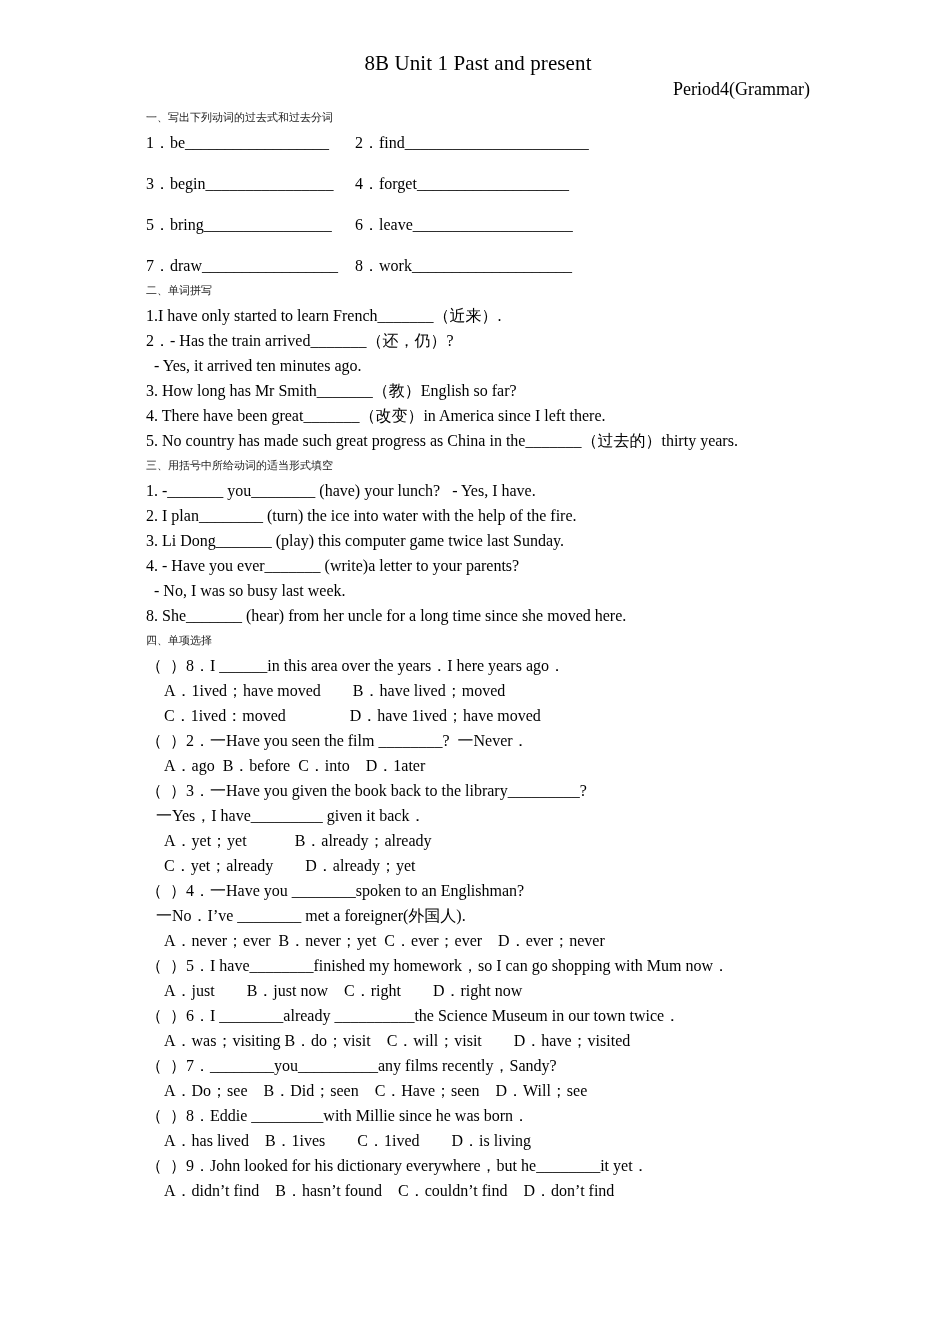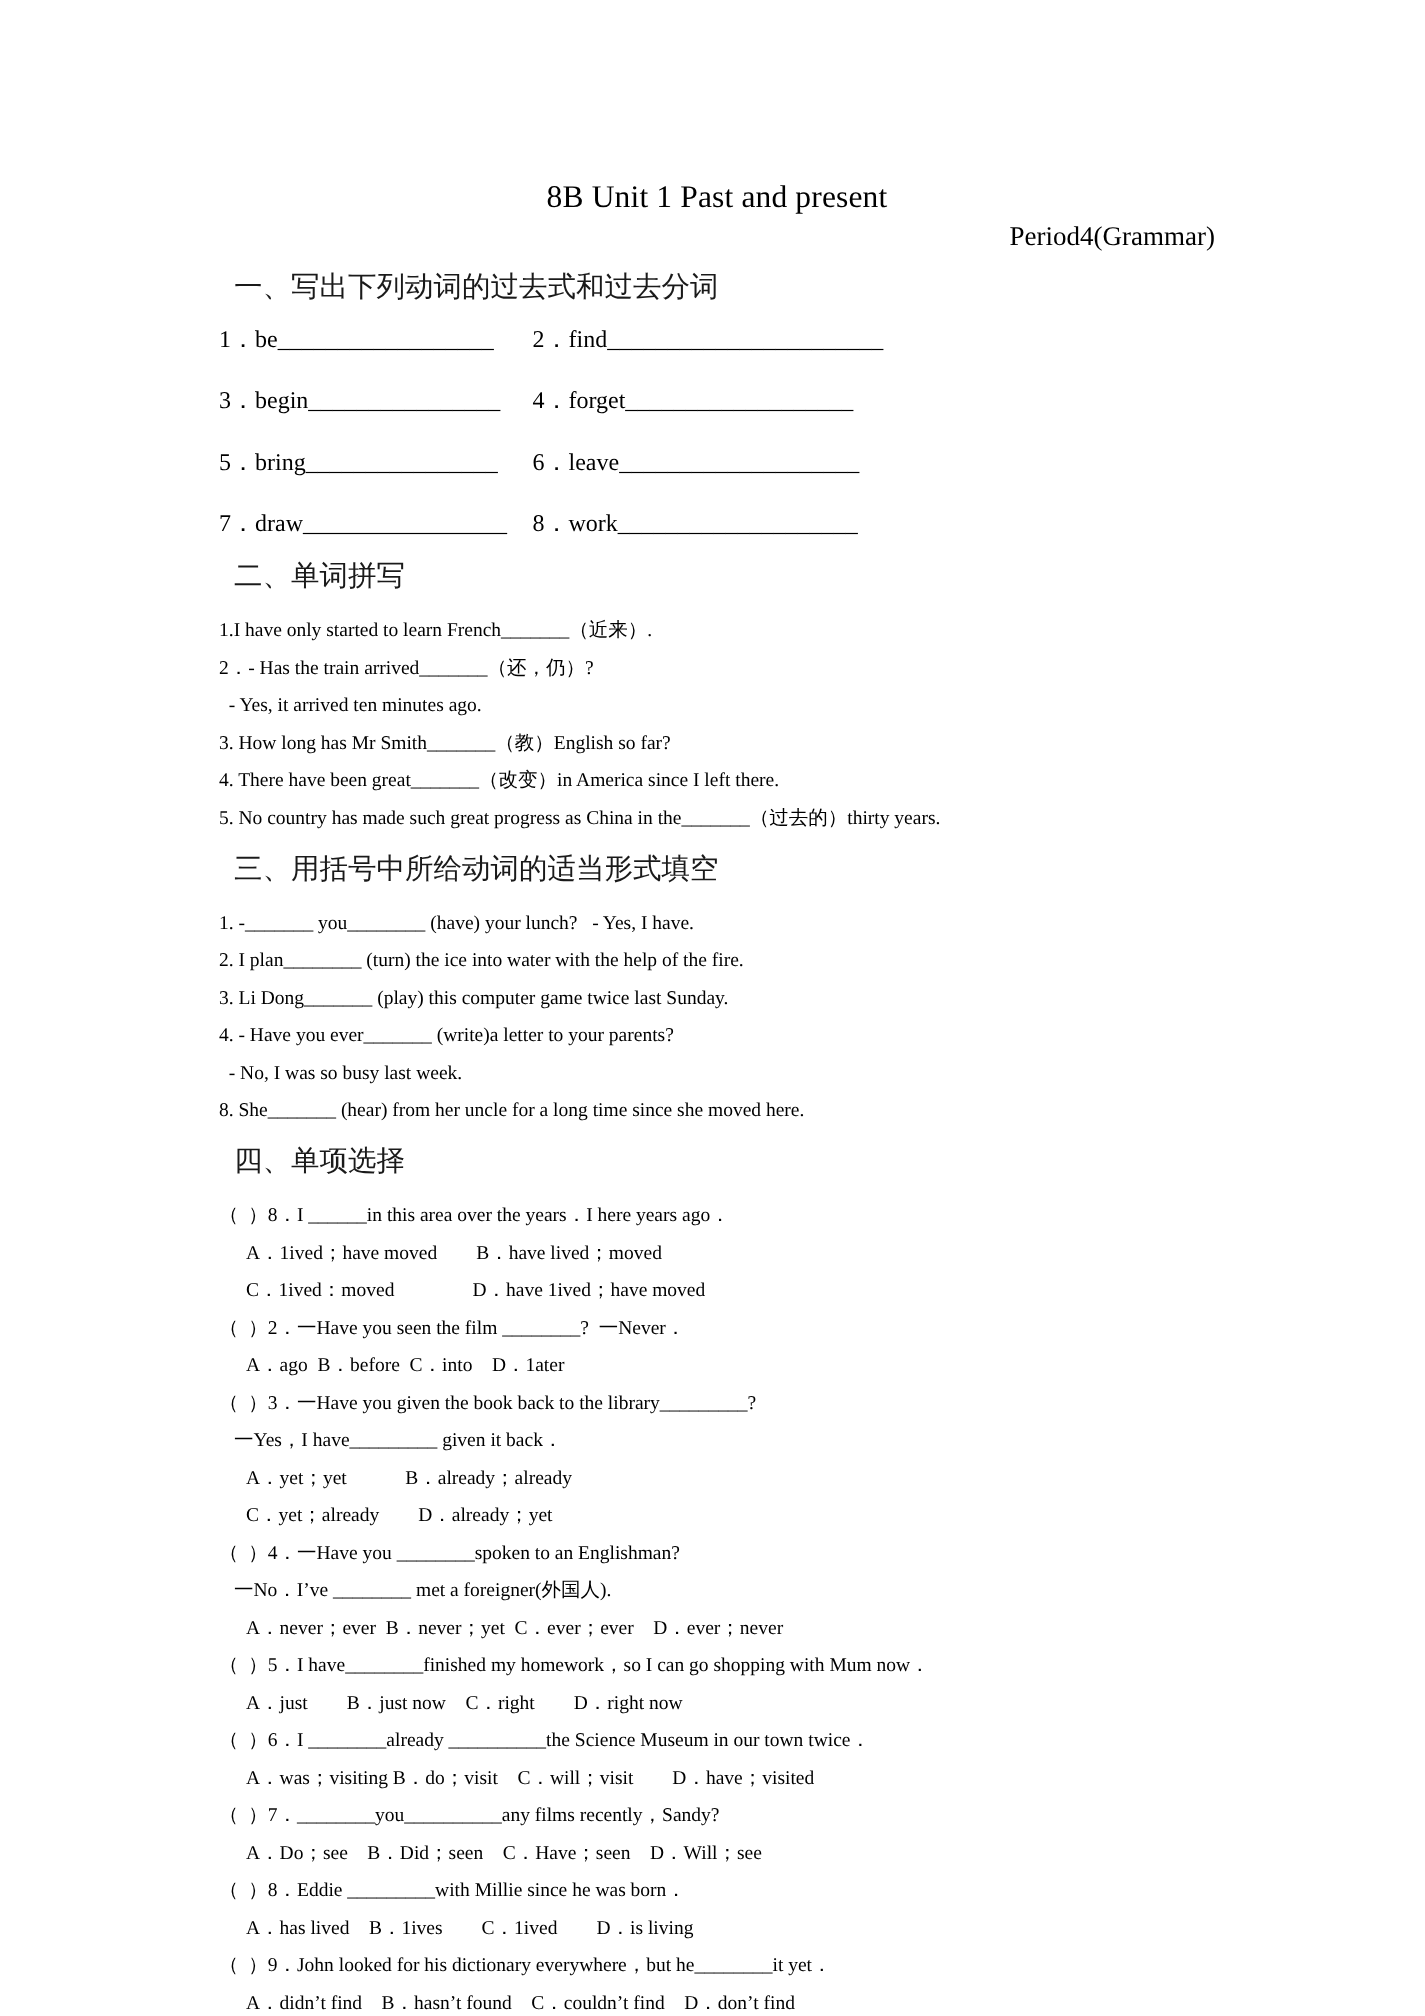--- a/index.html
+++ b/index.html
@@ -14,21 +14,21 @@
     font-family: "Liberation Serif", "DejaVu Serif", serif;
     color: #000000;
     -webkit-font-smoothing: antialiased;
   }
 
   .page {
     position: relative;
     width: 950px;
     height: 1035px;
     box-sizing: border-box;
-    padding: 118px 140px 0 146px;
+    padding: 50px 140px 0 146px;
   }
 
   
   .doc-title {
     text-align: center;
     font-size: 21px;
     line-height: 26px;
     margin: 0 0 2px 0;
     font-weight: normal;
     letter-spacing: 0.1px;
@@ -36,30 +36,30 @@
   .doc-subtitle {
     text-align: right;
     font-size: 18px;
     line-height: 23px;
     margin: 0 0 4px 0;
     font-weight: normal;
   }
 
   
   .section-heading {
-    font-size: 19px;
+    font-size: 11px;
     line-height: 25px;
-    margin: 10px;
+    margin: 0;
     white-space: pre;
     color: #1a1a1a;
   }
 
   
   .line {
-    font-size: 13px;
+    font-size: 16px;
     line-height: 25px;
     margin: 0;
     white-space: pre-wrap;
   }
   .line.indent  { padding-left: 18px; }
   .line.indent2 { padding-left: 10px; }
 
   
   .verb-grid {
     display: grid;

